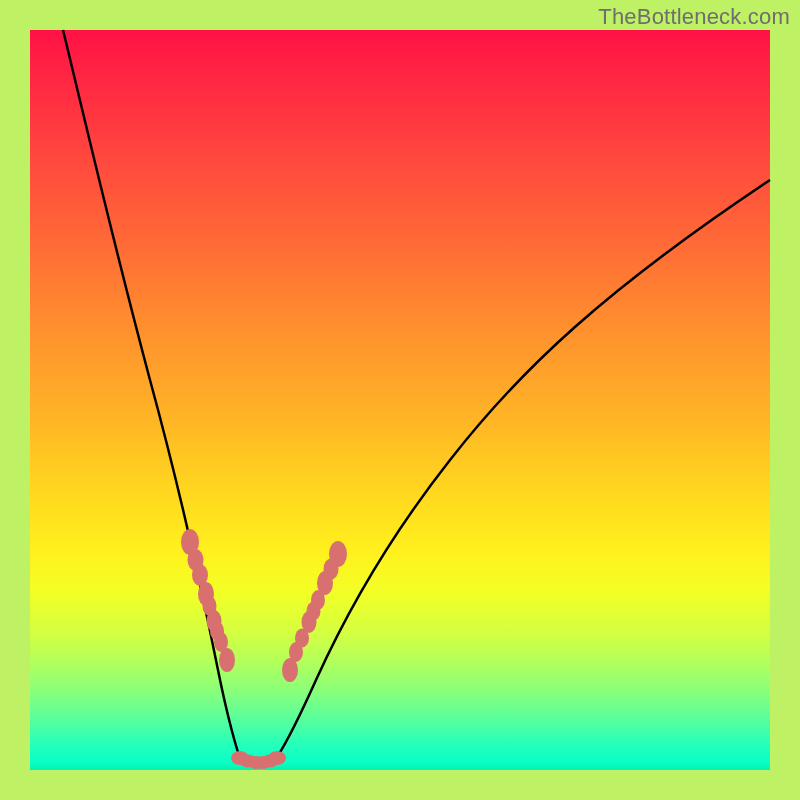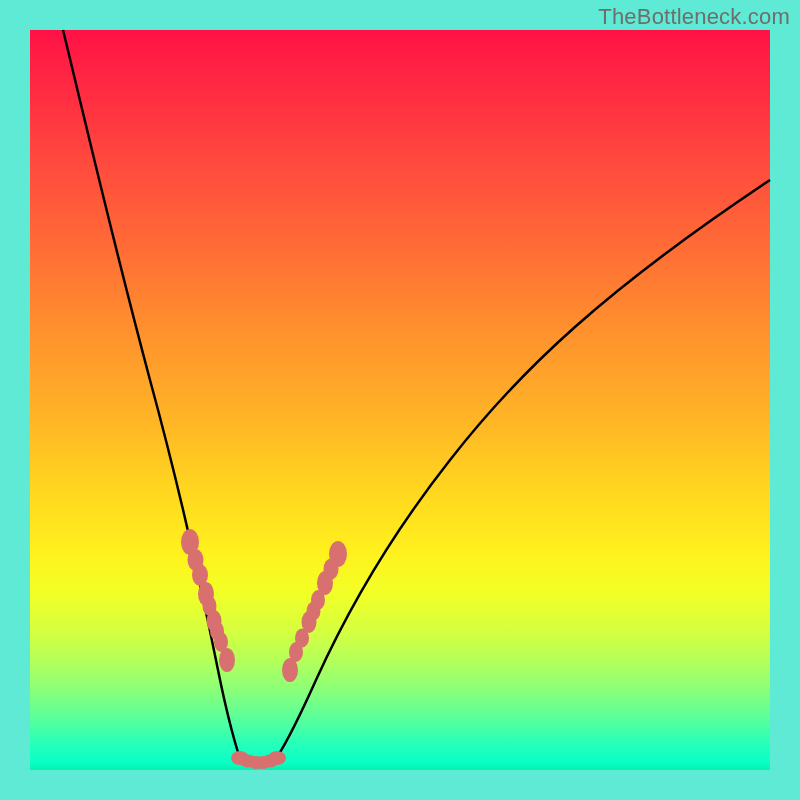--- a/index.html
+++ b/index.html
@@ -10,21 +10,21 @@
     overflow: hidden;
     background: #000;
     font-family: Arial, Helvetica, sans-serif;
   }
   .frame {
     position: absolute;
     left: 0;
     top: 0;
     width: 800px;
     height: 800px;
-    background: #5eead4;
+    background: #bef264;
   }
   .plot-area {
     position: absolute;
     left: 30px;
     top: 30px;
     width: 740px;
     height: 740px;
     
     background: linear-gradient(to bottom,
       #ff1246 0%,

